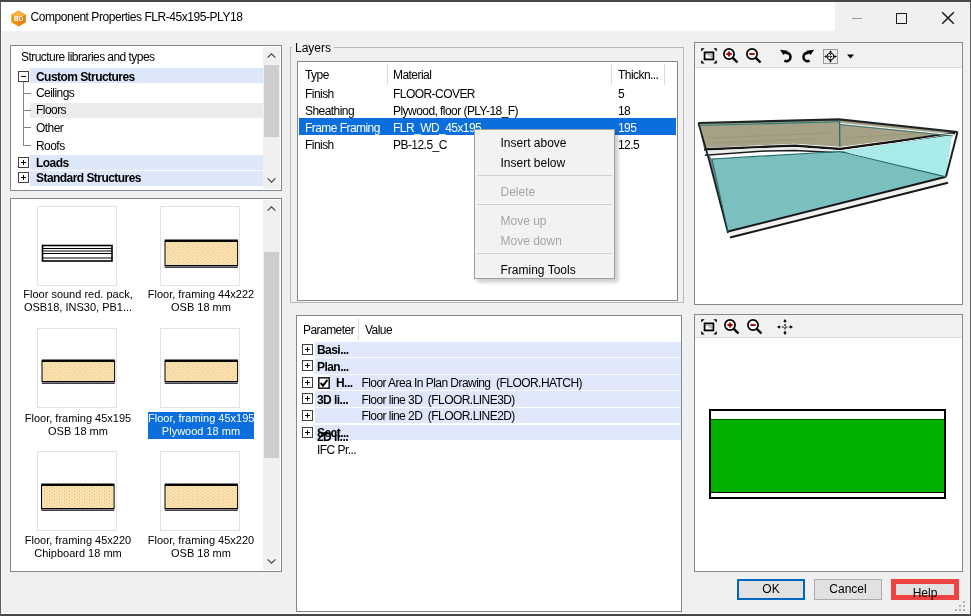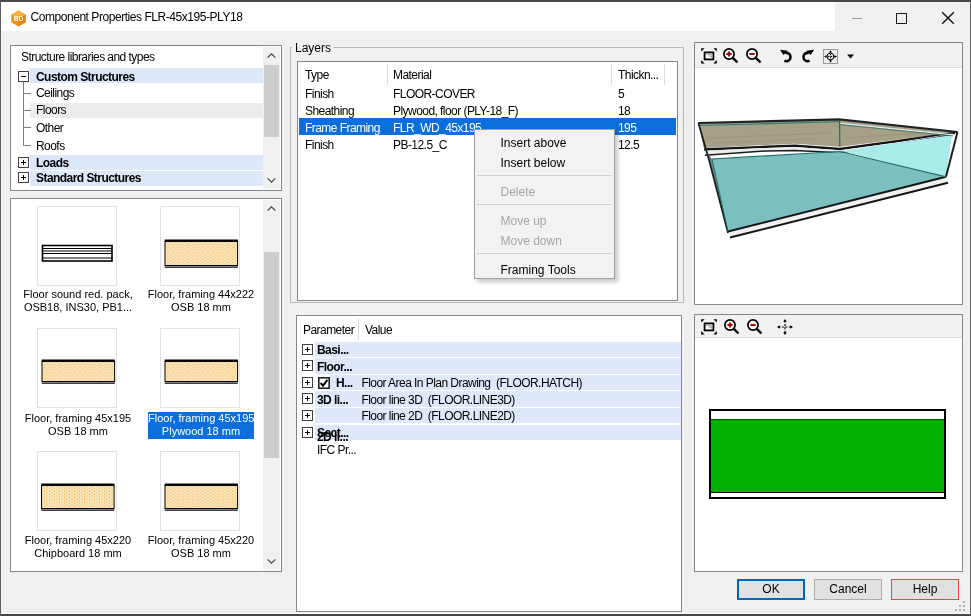--- a/index.html
+++ b/index.html
@@ -208,21 +208,21 @@
     </div>
   <div class="exp" style="left:5.3px; top:93.9px;">
       <b></b>
       <i></i>
     </div>
   <div class="exp" style="left:5.3px; top:110.5px;">
       <b></b>
       <i></i>
     </div>
   <div class="abs bold" style="left:20px; top:27px;">Basi...</div>
-  <div class="abs bold" style="left:20px; top:43.6px;">Floor...</div>
+  <div class="abs bold" style="left:20px; top:43.6px;">Plan...</div>
   <svg class="abs" style="left:21px; top:61px;" width="12" height="12" viewBox="0 0 12 12">
     <rect x="0.8" y="0.8" width="10.4" height="10.4" fill="#fff" stroke="#222" stroke-width="1.6"></rect>
     <path d="M2.6 6 L5 8.6 L9.4 2.8" fill="none" stroke="#000" stroke-width="2"></path>
   </svg>
   <div class="abs bold" style="left:39px; top:60.2px;">H...</div>
   <div class="abs" style="left:64.4px; top:60.2px;">Floor Area In Plan Drawing&nbsp; (FLOOR.HATCH)</div>
   <div class="abs bold" style="left:20px; top:76.8px;">3D li...</div>
   <div class="abs" style="left:64.4px; top:76.8px;">Floor line 3D&nbsp; (FLOOR.LINE3D)</div>
   <div class="abs bold" style="left:20px; top:94px;margin-top:20px;">2D li...</div>
   <div class="abs" style="left:64.4px; top:93.4px;">Floor line 2D&nbsp; (FLOOR.LINE2D)</div>
@@ -349,21 +349,21 @@
   <div class="abs" style="left:26px; top:55px; color:#a5a5a5;">Delete</div>
   <div class="abs" style="left:2px; top:74px; width:135px; height:1px; background:#d0d0d0;"></div>
   <div class="abs" style="left:26px; top:84px; color:#a5a5a5;">Move up</div>
   <div class="abs" style="left:26px; top:104px; color:#a5a5a5;">Move down</div>
   <div class="abs" style="left:2px; top:123px; width:135px; height:1px; background:#d0d0d0;"></div>
   <div class="abs" style="left:26px; top:133px;">Framing Tools</div>
 </div>
 
 <div class="abs" style="left:737px; top:579px; width:68px; height:21px; background:#e1e1e1; border:2px solid #0067c0; text-align:center; line-height:16px;">OK</div>
 <div class="abs" style="left:814px; top:579px; width:68px; height:21px; background:#e1e1e1; border:1px solid #adadad; text-align:center; line-height:18px;">Cancel</div>
-<div class="abs" style="left:891px; top:579px; width:68px; height:21px; background:#e1e1e1; border:1px solid #ef4444; text-align:center; line-height:18px;">Help</div>
+<div class="abs" style="left:891px; top:579px; width:68px; height:21px; background:#e1e1e1; border:5px solid #ef4444; text-align:center; line-height:18px;">Help</div>
 
 <svg class="abs" style="left:954px; top:600px;" width="13" height="13" viewBox="0 0 13 13">
   <g fill="#b0b0b0">
     <rect x="9" y="1" width="2" height="2"></rect>
     <rect x="5" y="5" width="2" height="2"></rect>
       <rect x="9" y="5" width="2" height="2"></rect>
     <rect x="1" y="9" width="2" height="2"></rect>
       <rect x="5" y="9" width="2" height="2"></rect>
       <rect x="9" y="9" width="2" height="2"></rect>
   </g>

